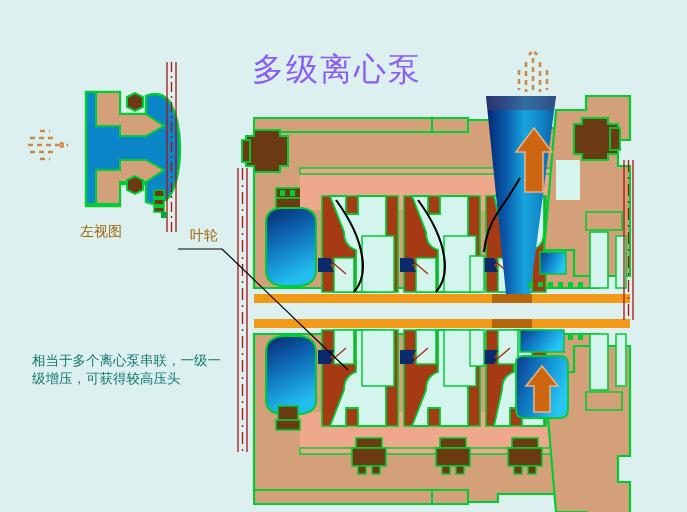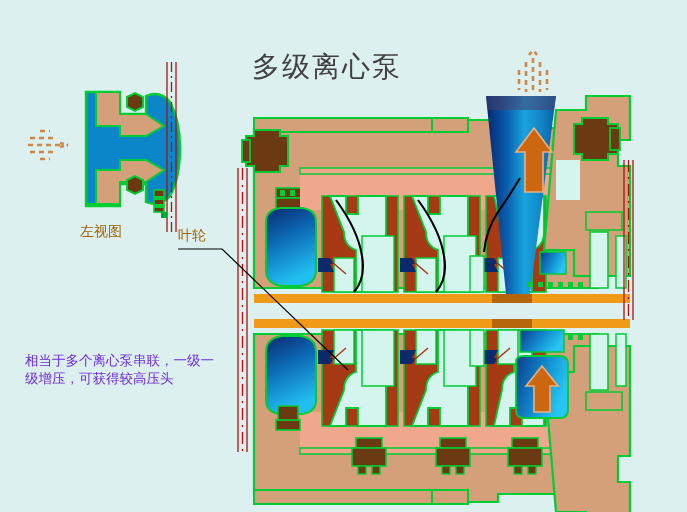--- a/index.html
+++ b/index.html
@@ -25,41 +25,41 @@
   .txt {
     position: absolute;
     color: #a16207;
     font-family: "DejaVu Serif", "Liberation Serif", serif;
     white-space: pre;
     line-height: 1.35;
   }
   #title {
     left: 252px;
     top: 48px;
-    font-size: 28px;
+    font-size: 32px;
     letter-spacing: 2px;
-    color: #404040;
+    color: #8b5cf6;
   }
   #label-leftview {
     left: 80px;
     top: 222px;
     font-size: 14px;
   }
   #label-impeller {
-    left: 178px;
+    left: 190px;
     top: 226px;
     font-size: 14px;
   }
   #caption {
-    left: 25px;
+    left: 32px;
     top: 351px;
     font-size: 13.5px;
     width: 200px;
     white-space: pre-wrap;
-    color: #6d28d9;
+    color: #0f766e;
   }
 </style>
 </head>
 <body>
 
 <div id="stage">
 
   <svg id="diagram" viewBox="0 0 687 512">
     <defs>
       <linearGradient id="gradInletV" x1="0" y1="0" x2="1" y2="0">

